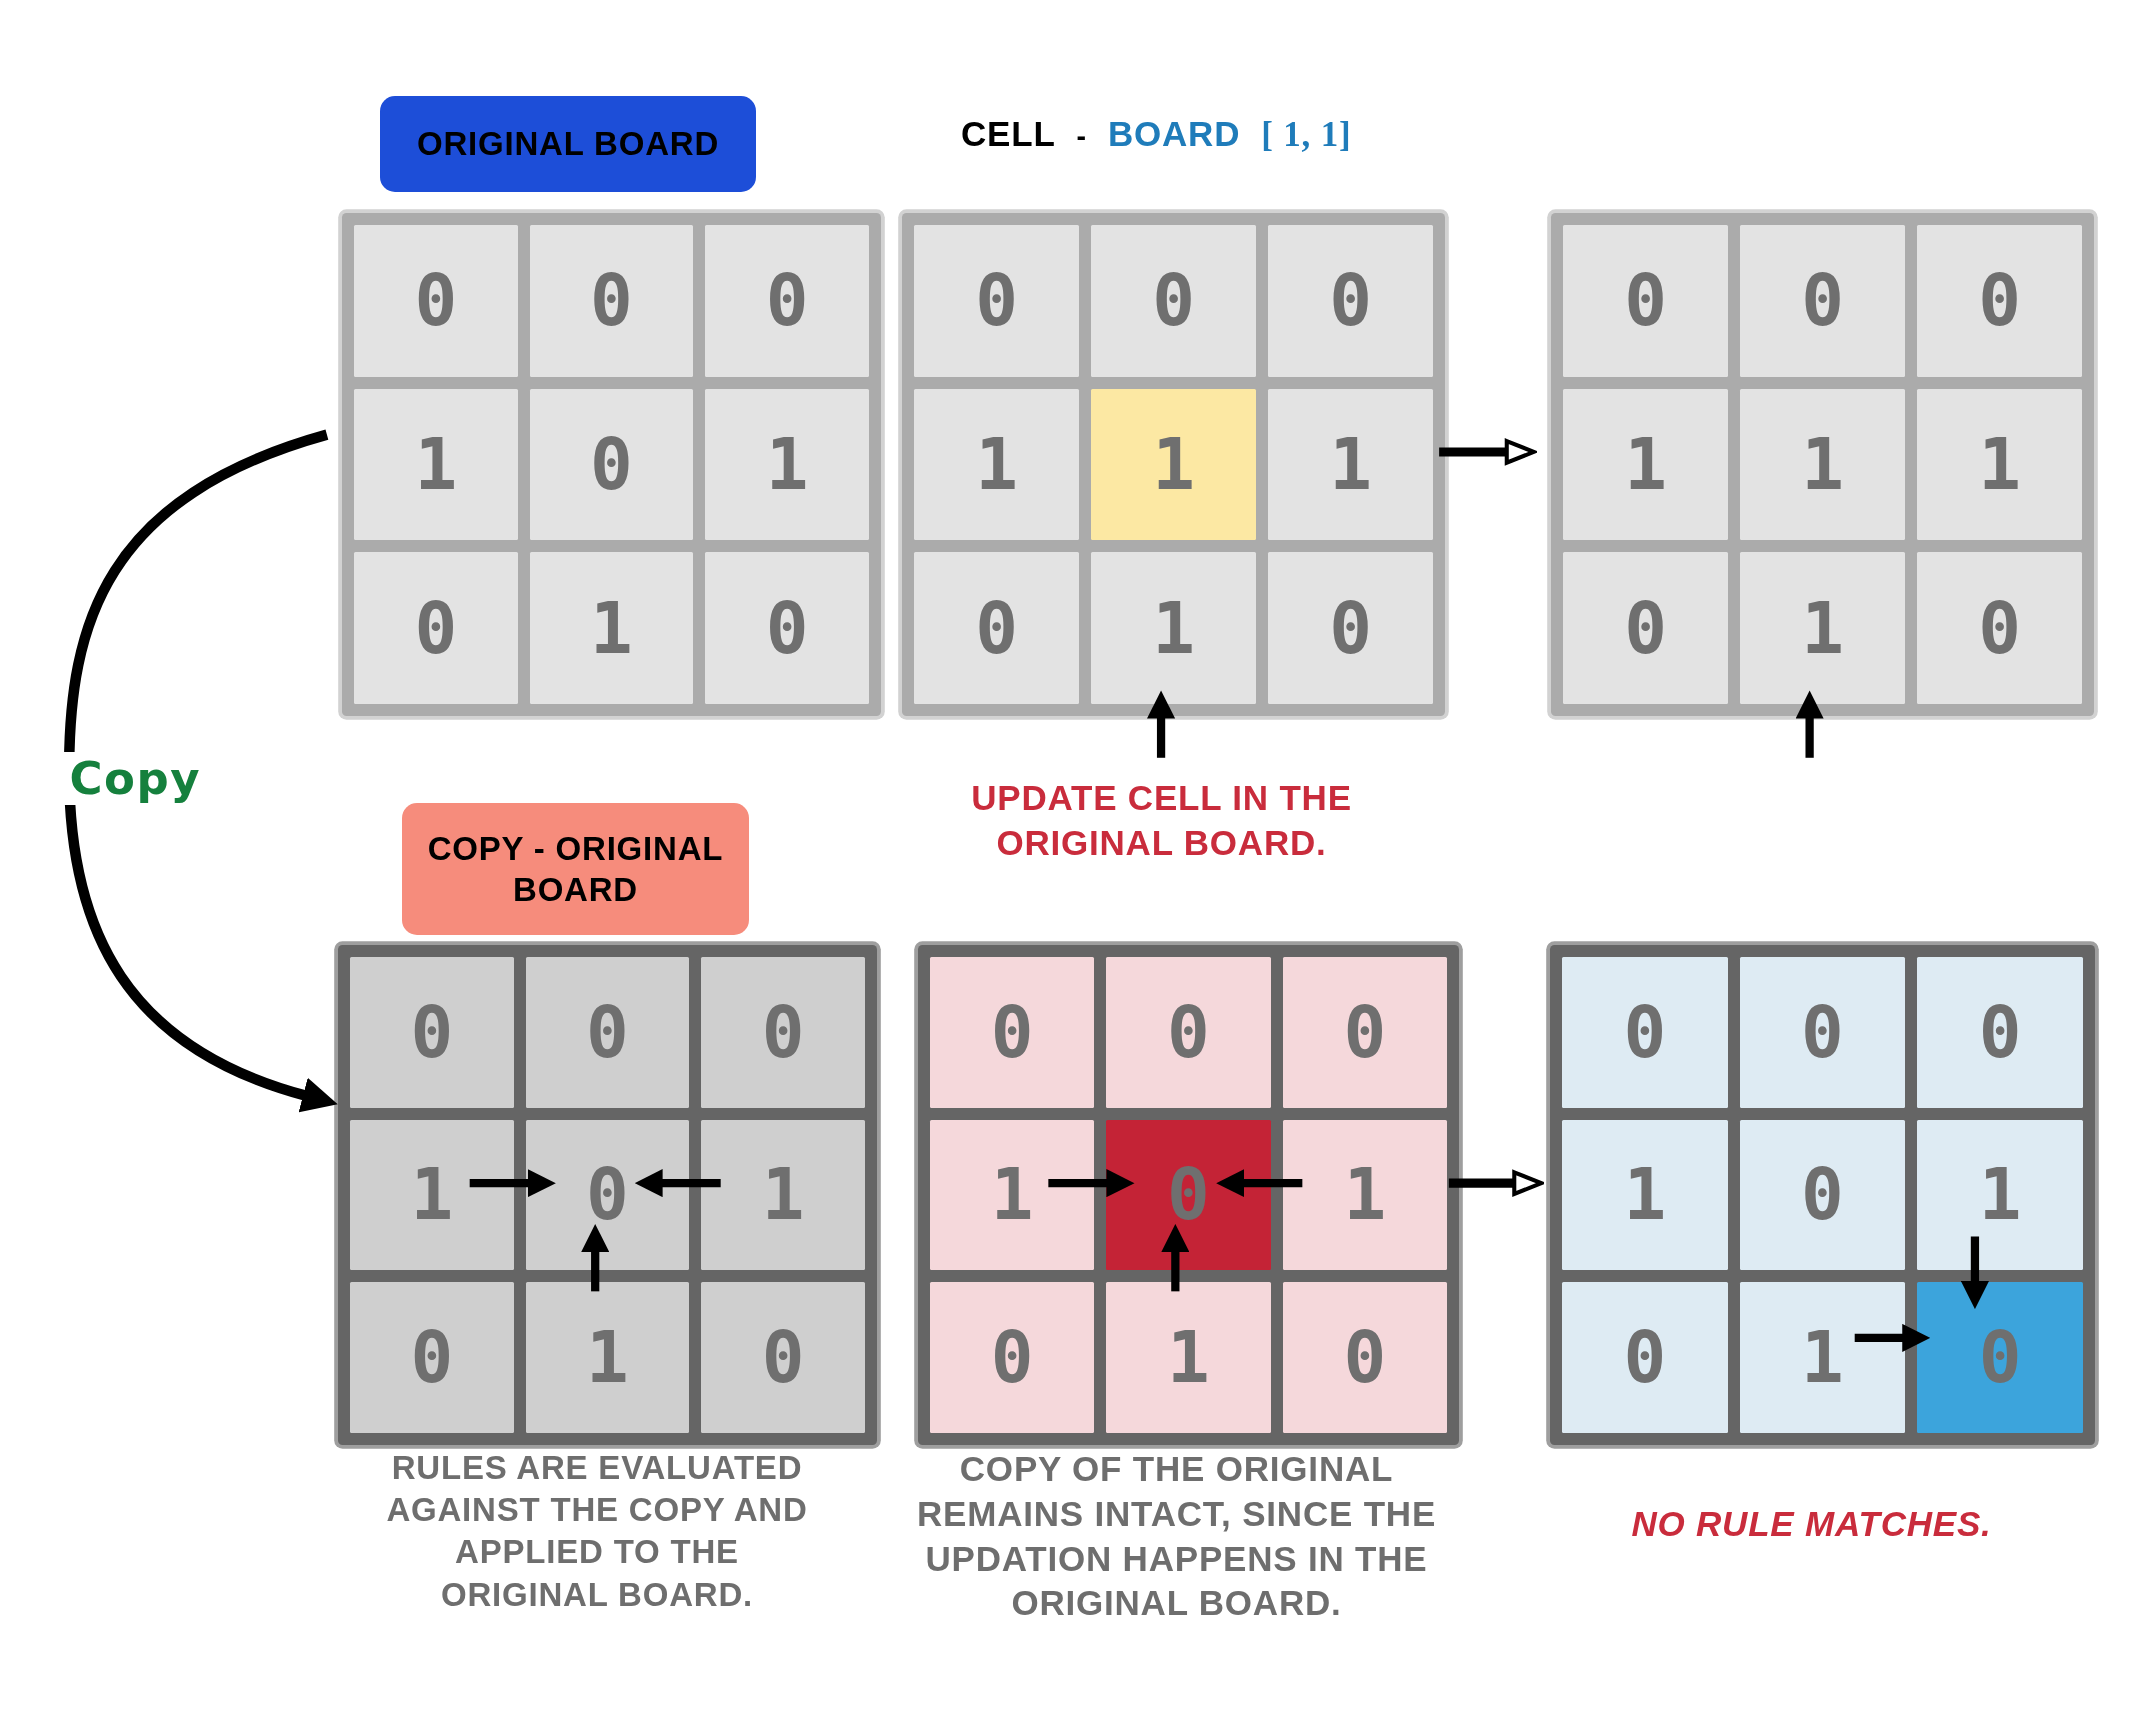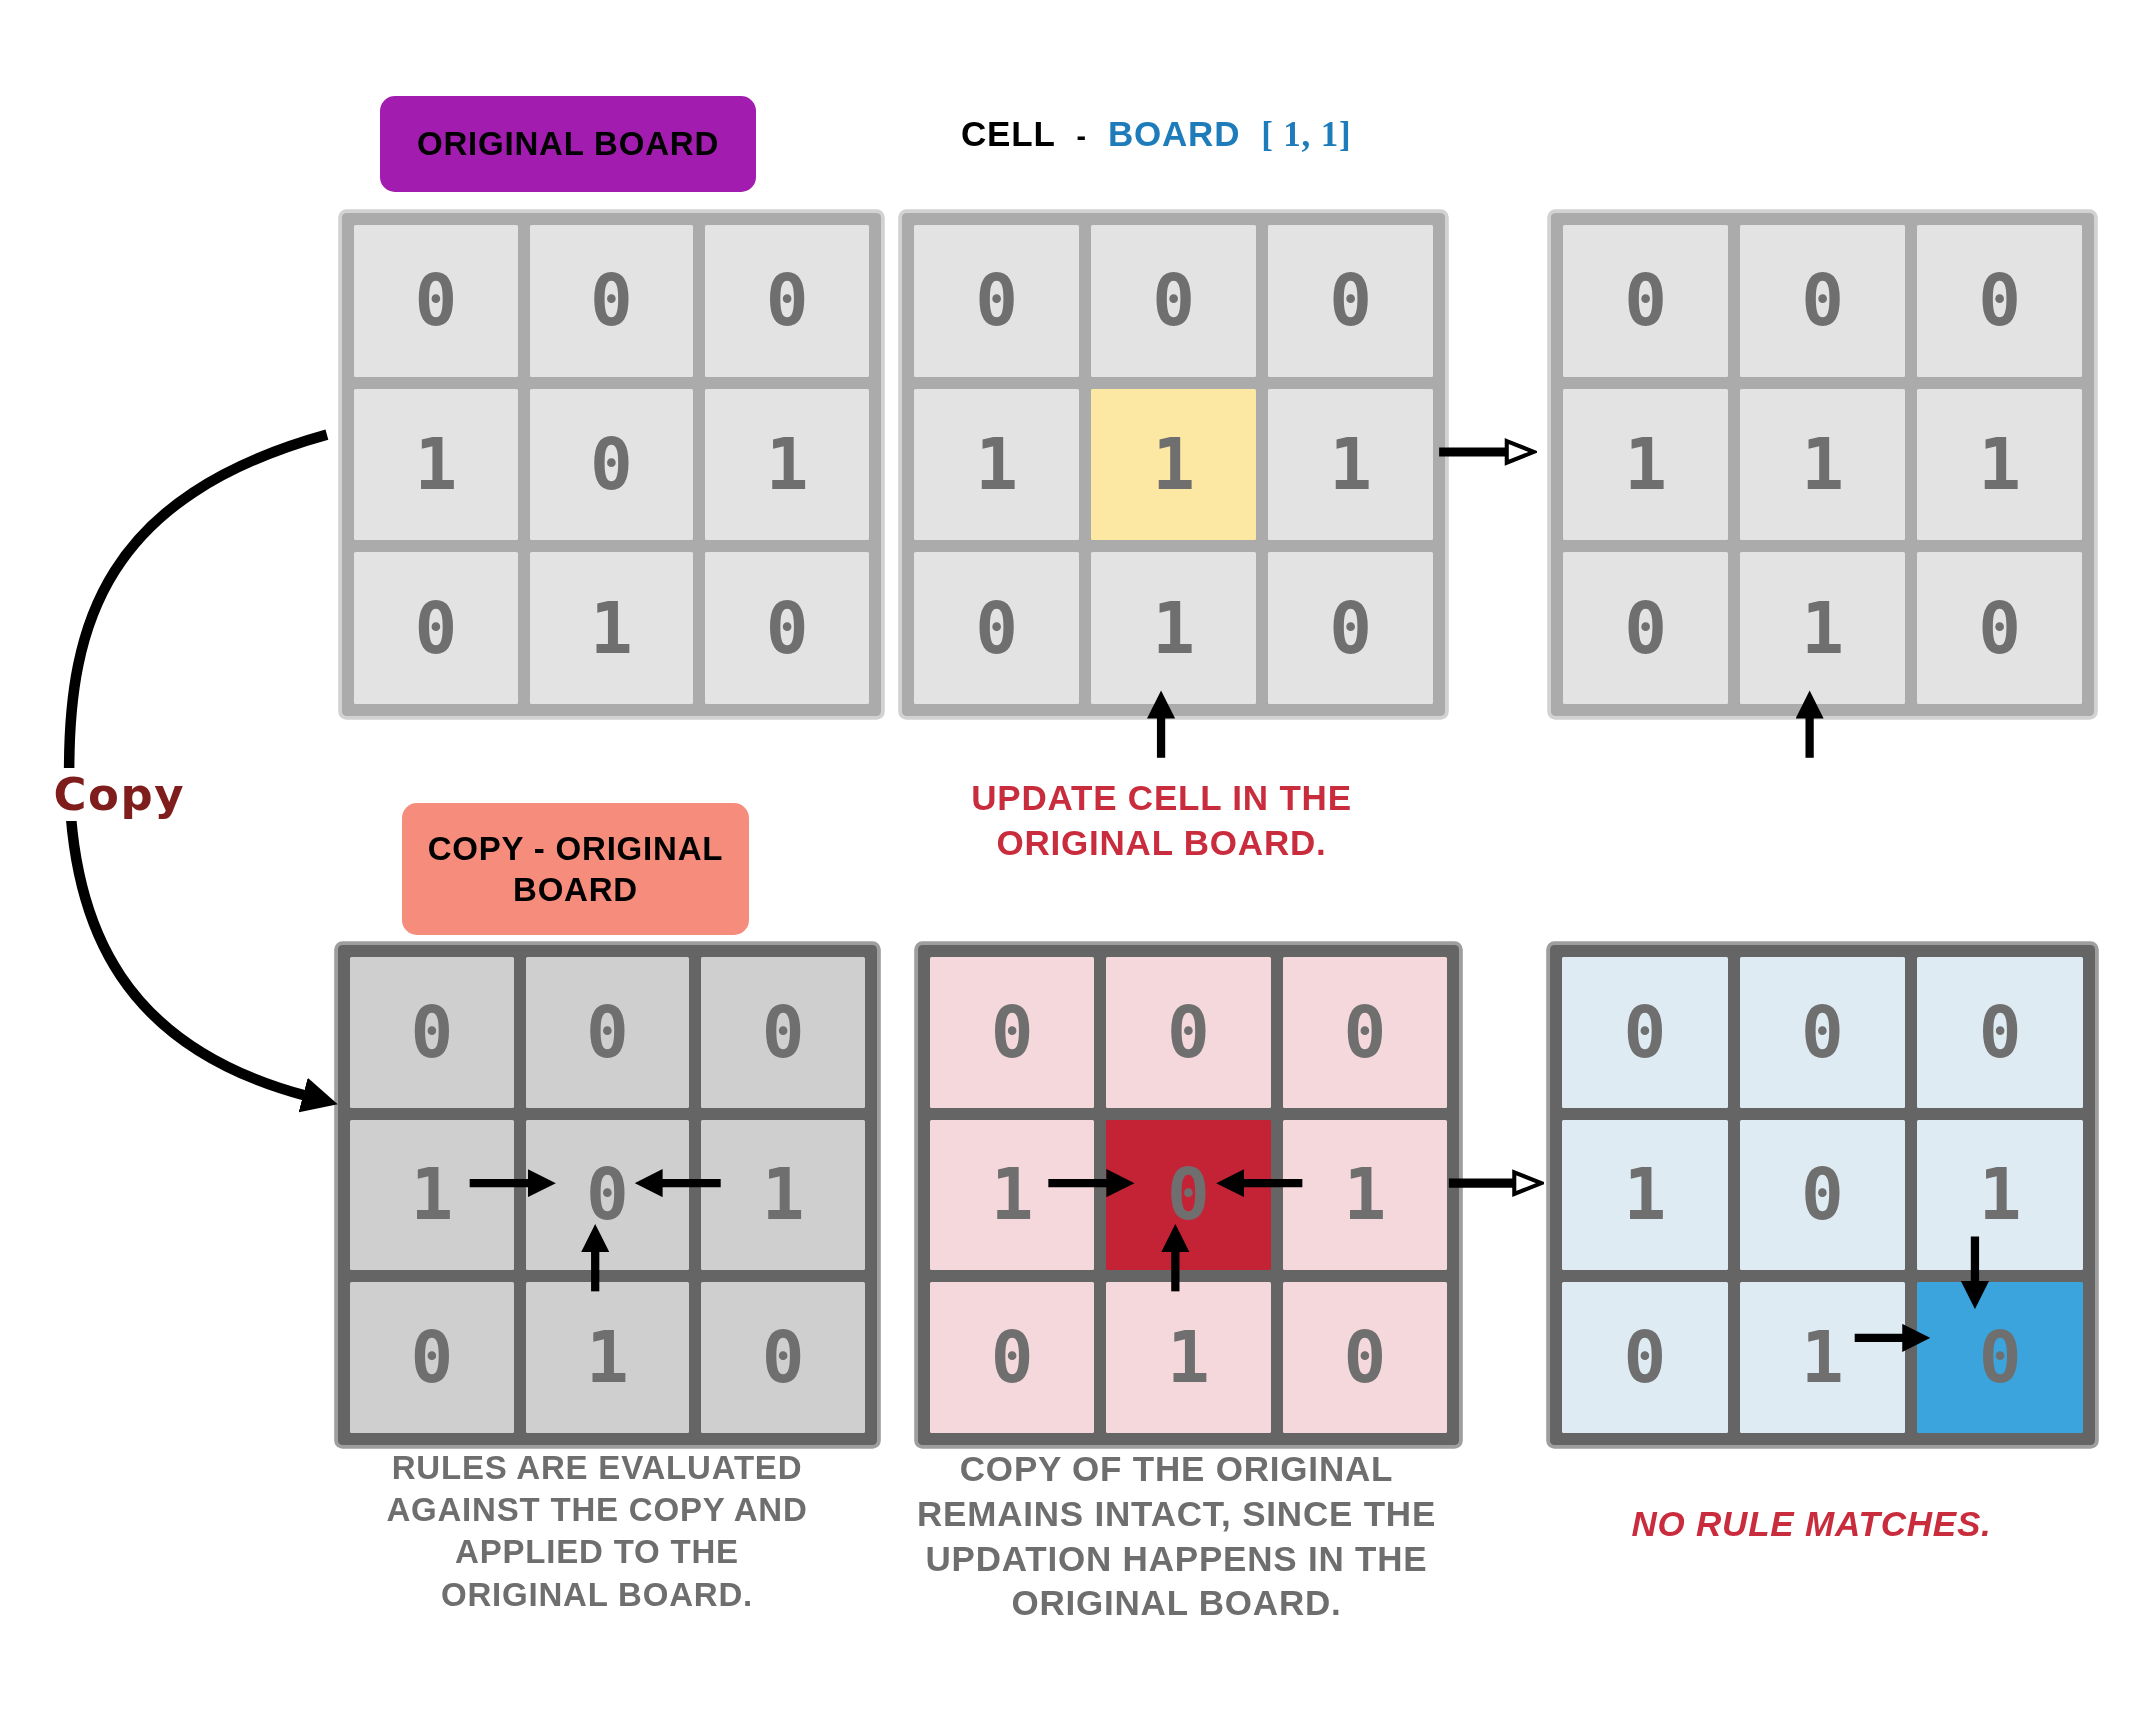--- a/index.html
+++ b/index.html
@@ -24,32 +24,32 @@
   #grid-original{left:342px;top:213px;width:515px;height:479px;}
   #grid-updating{left:902px;top:213px;width:519px;height:479px;}
   #grid-updated{left:1551px;top:213px;width:519px;height:479px;}
   #grid-copy{left:338px;top:945px;width:515px;height:476px;}
   #grid-copy-intact{left:918px;top:945px;width:517px;height:476px;}
   #grid-copy-result{left:1550px;top:945px;width:521px;height:476px;}
 
   
   .pill{position:absolute;display:flex;align-items:center;justify-content:center;
         border-radius:15px;font-weight:700;color:#000;text-align:center;letter-spacing:0.8px;}
-  #label-original-board{left:380px;top:96px;width:376px;height:96px;background:#a21caf;font-size:33px;}
+  #label-original-board{left:380px;top:96px;width:376px;height:96px;background:#1d4ed8;font-size:33px;}
   #label-copy-board{left:402px;top:803px;width:347px;height:132px;background:#F68C7C;font-size:33px;}
   #label-copy-board .inner{max-width:353px;line-height:1.25;}
 
   #cell-header{position:absolute;left:961px;top:114px;display:flex;align-items:baseline;
                gap:21px;font-weight:700;font-size:35px;letter-spacing:0.8px;}
   #cell-header .blue{color:#1F7CBA;}
   #cell-header .serif{font-family:Liberation Serif, serif;font-size:35px;}
   #cell-header .sep{font-size:28.6px;}
 
-  #copy-label{position:absolute;left:43px;top:752px;z-index:6;background:#fff;
-              padding:0 10.5px;font:700 45px "DejaVu Sans",sans-serif;color:#7f1d1d;letter-spacing:1.5px;margin-top:16px;}
+  #copy-label{position:absolute;left:59px;top:752px;z-index:6;background:#fff;
+              padding:0 10.5px;font:700 45px "DejaVu Sans",sans-serif;color:#15803d;letter-spacing:1.5px;}
 
   
   .anno{position:absolute;text-align:center;font-weight:700;letter-spacing:0.8px;
         line-height:1.28;white-space:pre-line;}
   .red{color:#C92C3C;}
   .gray{color:#6E6E6E;}
   #anno-update{left:906px;top:776px;width:511px;font-size:35px;}
   #anno-nochange{left:1556px;top:776px;width:511px;font-size:35px;}
   #anno-nochange .serif{font-family:"Liberation Serif",serif;}
   #anno-rules{left:334px;top:1447px;width:526px;font-size:33px;}

